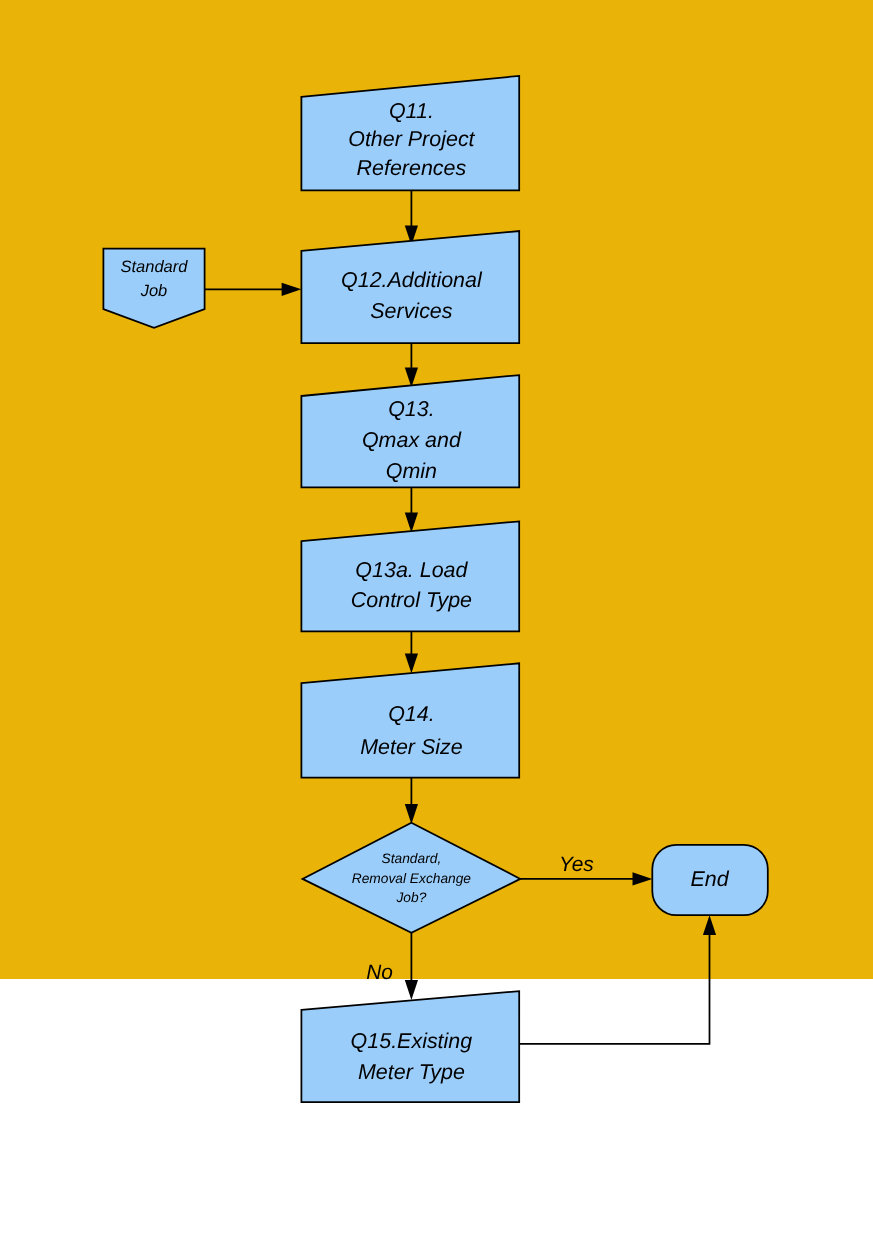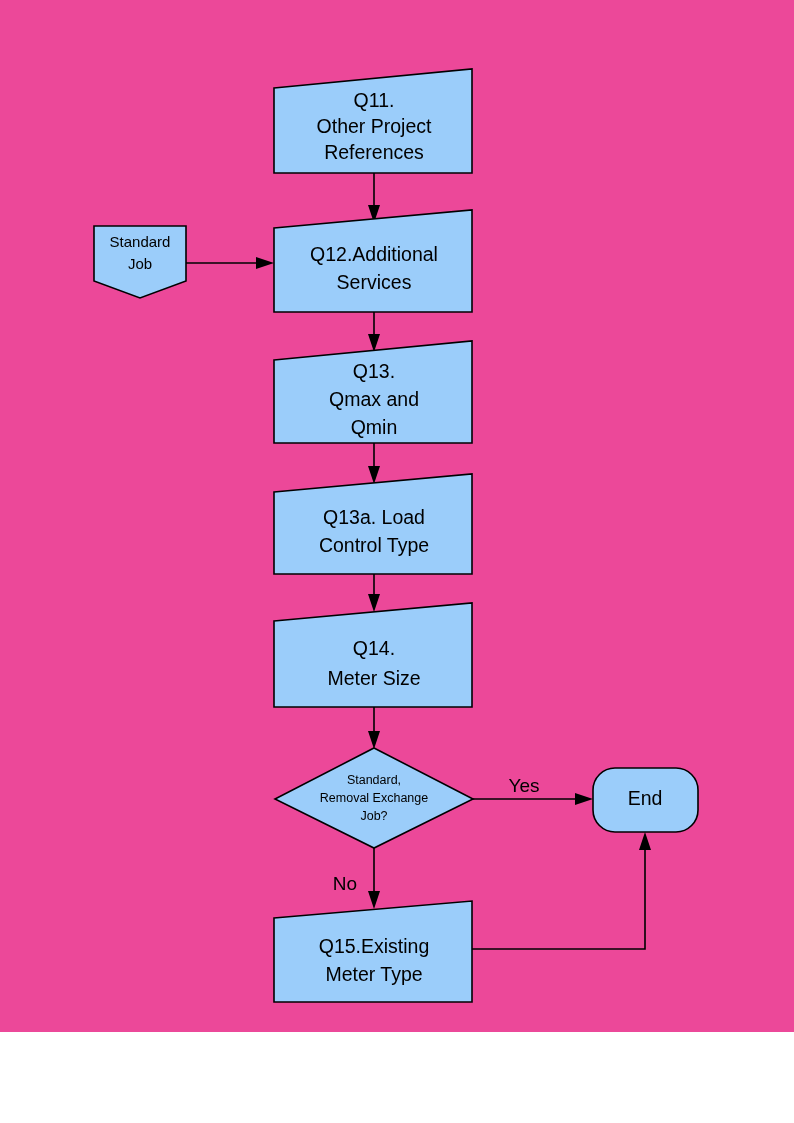--- a/index.html
+++ b/index.html
@@ -9,22 +9,23 @@
   }
   body {
     width: 794px;
     height: 1123px;
     font-family: "Liberation Sans", sans-serif;
     overflow: hidden;
   }
   #flowchart-root {
     position: relative;
     width: 794px;
-    height: 1032px;
-    background: #ec4899;
+    height: 890px;
+    background: #eab308;
+    font-style: italic;
   }
   svg#chart {
     display: block;
     width: 794px;
     height: 1123px;
   }
   .node-shape {
     stroke: #000000;
     stroke-width: 1.6;
     stroke-linejoin: miter;

